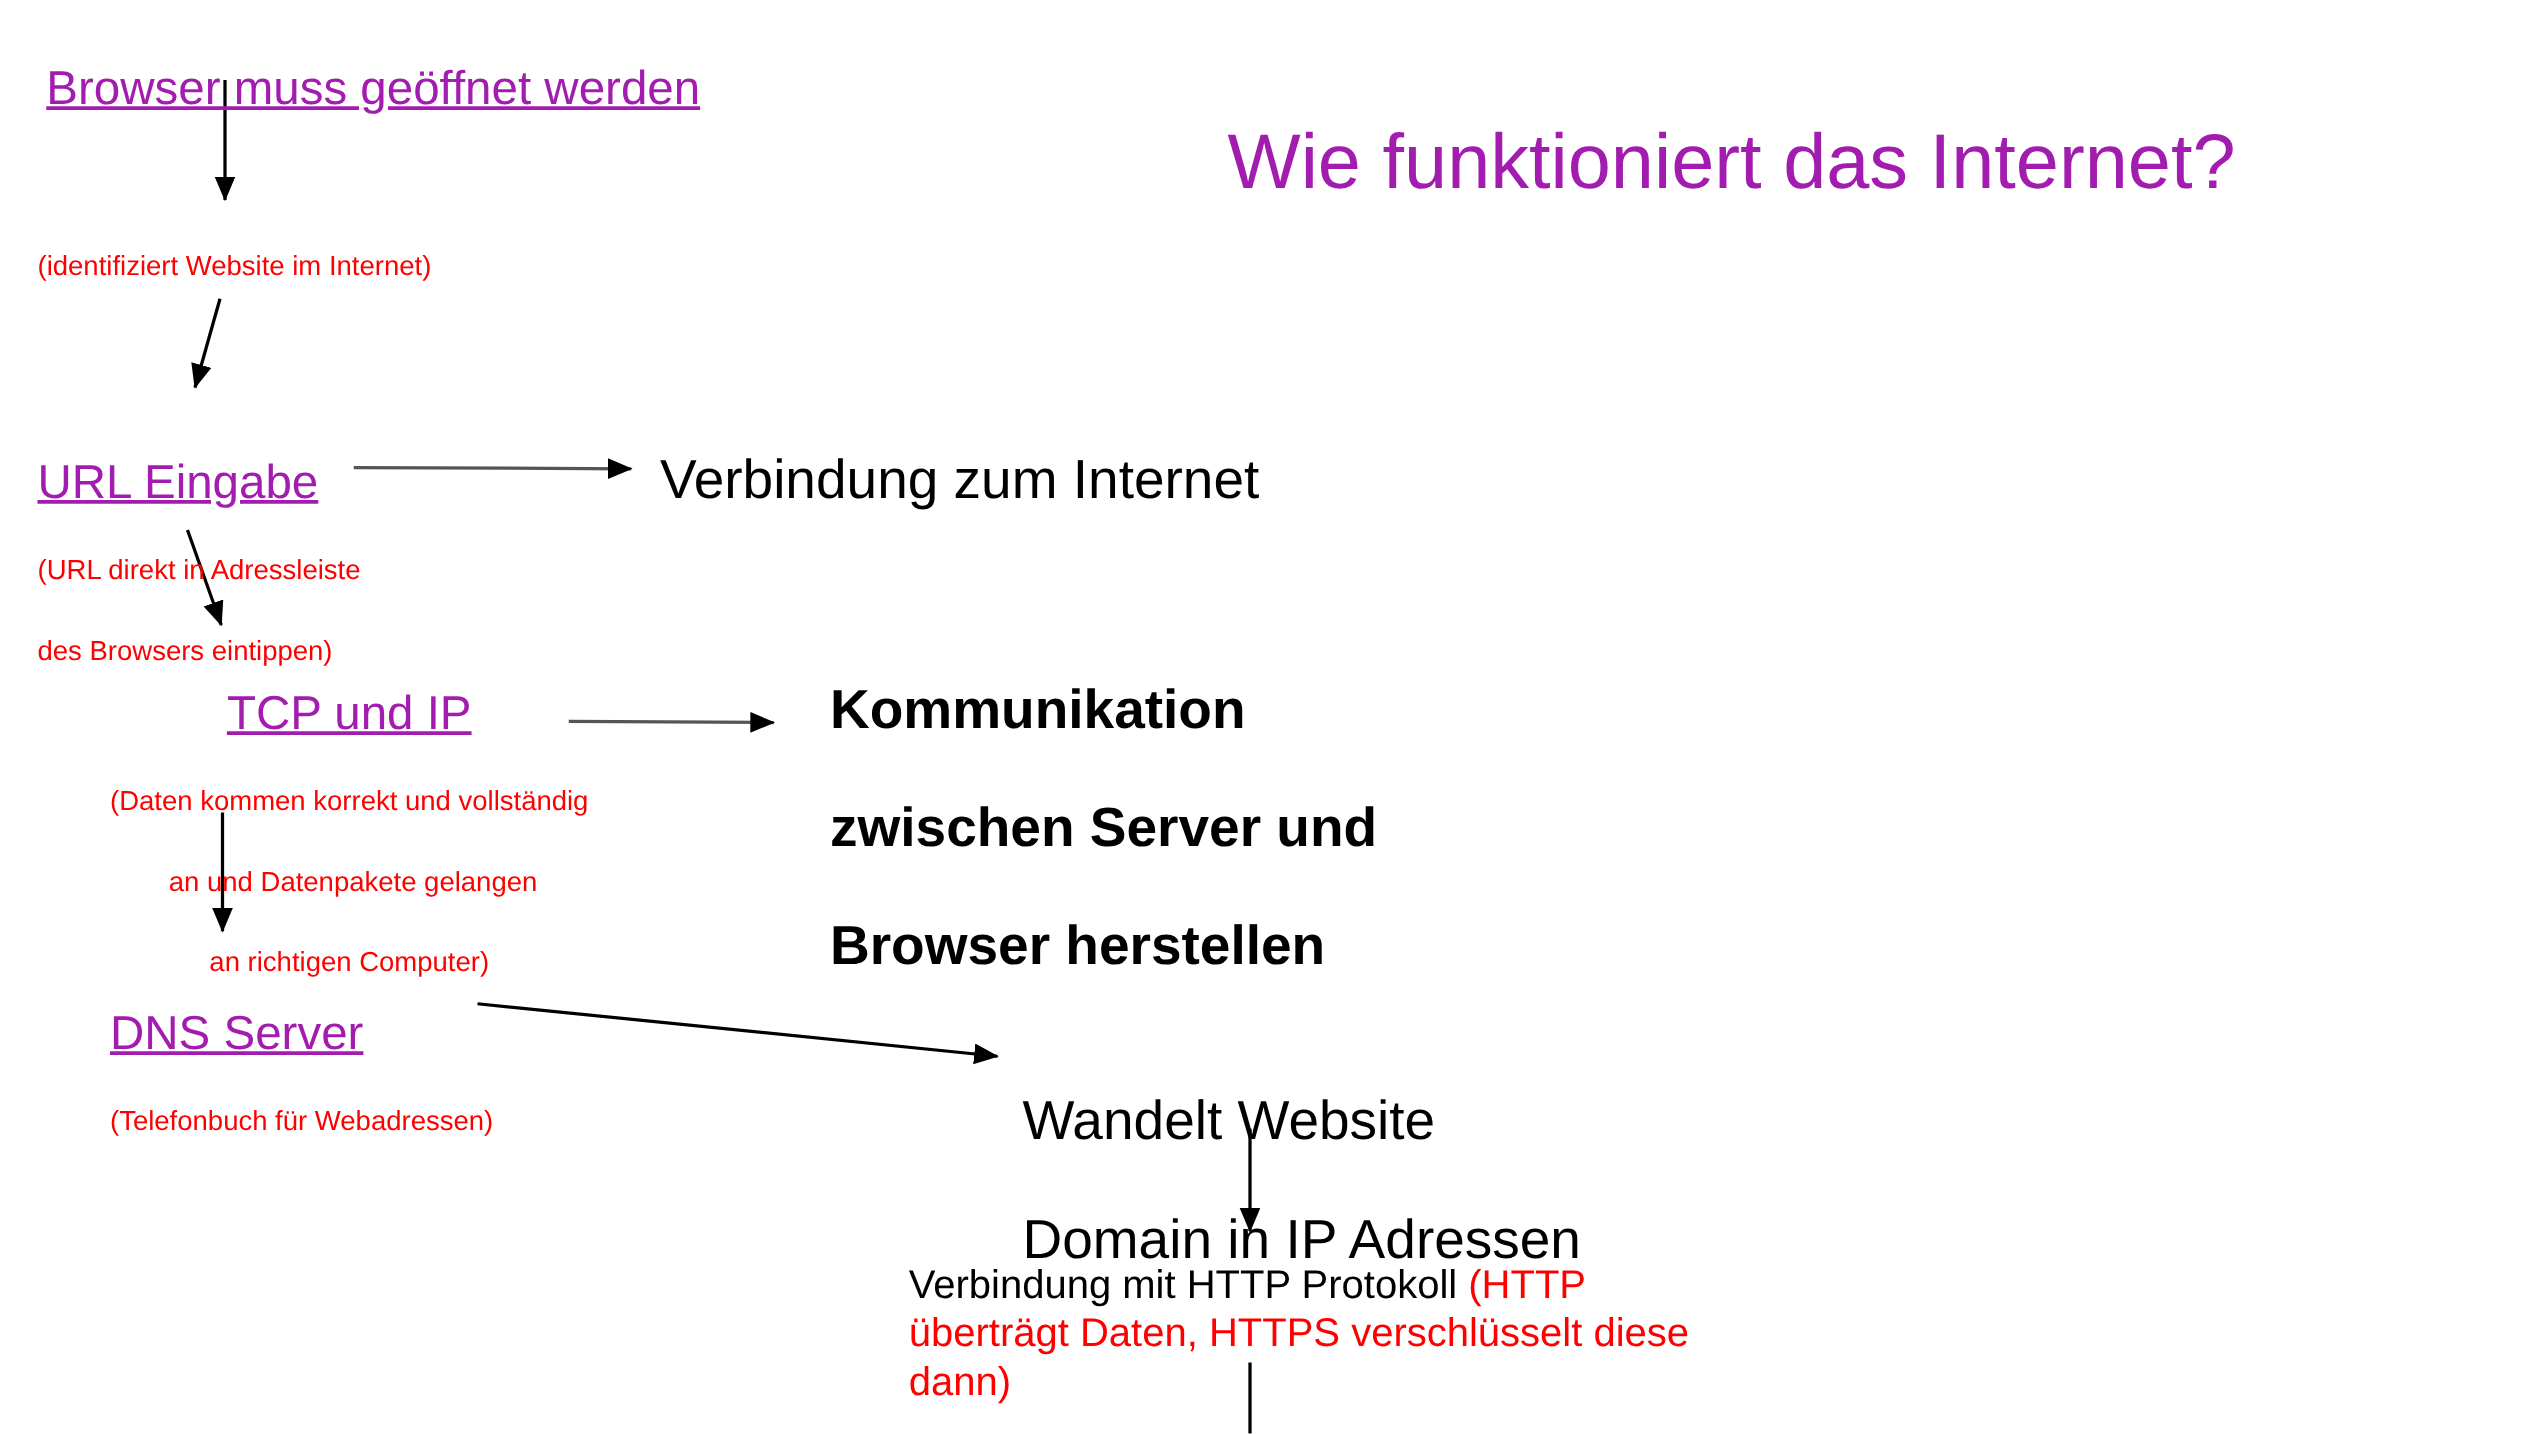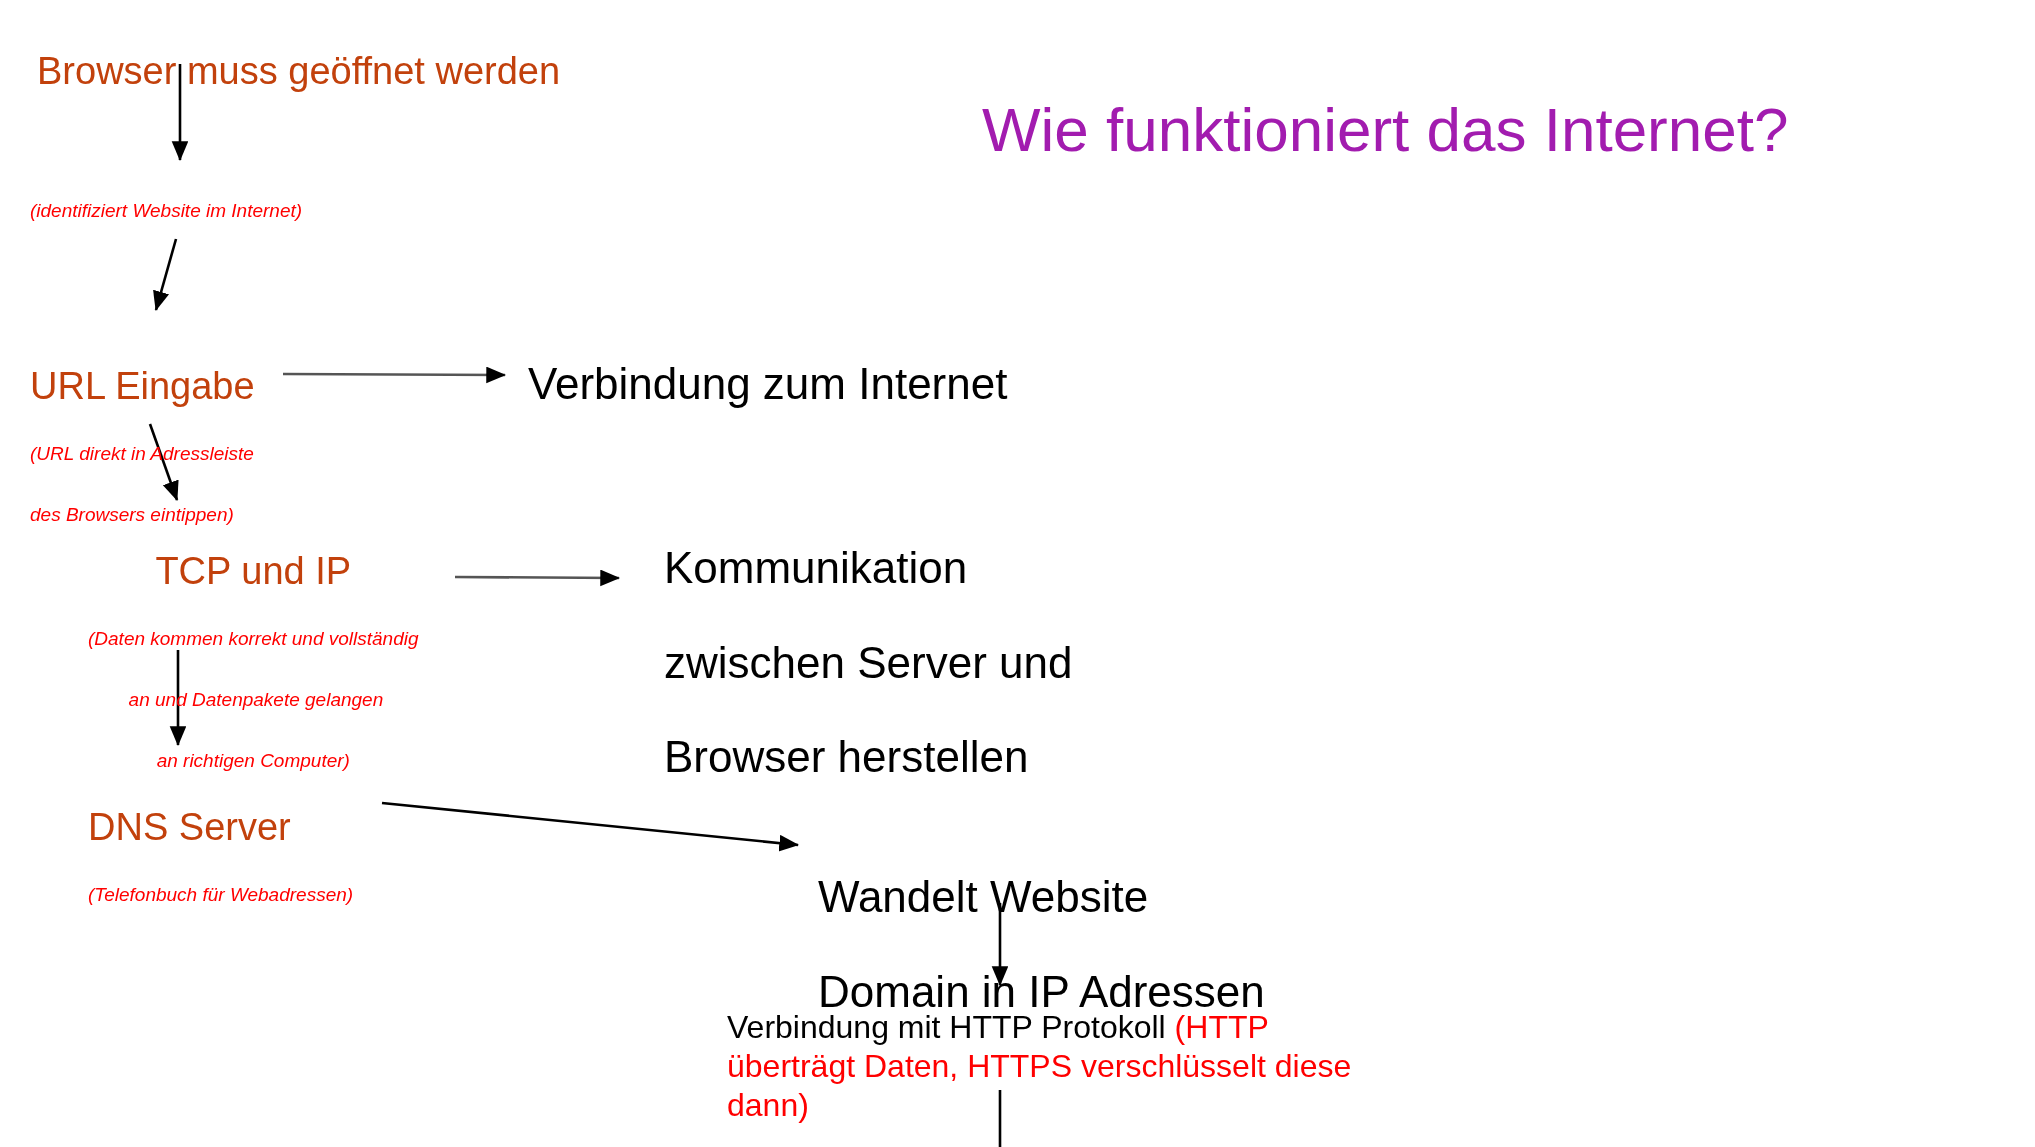--- a/index.html
+++ b/index.html
@@ -17,30 +17,30 @@
     font-family: "Liberation Sans", "DejaVu Sans", sans-serif;
     color: #000000;
   }
   .node {
     position: absolute;
     white-space: pre;
   }
   .headline {
     font-size: 38px;
     line-height: 1.06;
-    color: #c2410c;
+    color: #a21caf;
     font-weight: 400;
+    text-decoration: underline;
   }
   .sub {
-    font-size: 19px;
+    font-size: 22px;
     line-height: 1.30;
     color: #ff0000;
     font-weight: 400;
     white-space: pre;
-    font-style: italic;
   }
   .title {
     position: absolute;
     font-size: 62px;
     line-height: 1.1;
     color: #a21caf;
     font-weight: 400;
     white-space: pre;
   }
   .plain {
@@ -121,21 +121,21 @@
 
   <div class="plain" style="left:528px; top:355px;">Verbindung zum Internet</div>
 
   <div class="node" style="left:88px; top:515px;text-align:center;">
     <div class="headline">TCP und IP</div>
     <div class="sub">(Daten kommen korrekt und vollständig</div>
     <div class="sub"> an und Datenpakete gelangen</div>
     <div class="sub">an richtigen Computer)</div>
   </div>
 
-  <div class="node" style="left:664px; top:503px;">
+  <div class="node" style="left:664px; top:503px;font-weight:bold;">
     <div class="plain" style="position:relative; left:0; top:0;">Kommunikation</div>
     <div class="plain" style="position:relative; left:0; top:0;">zwischen Server und</div>
     <div class="plain" style="position:relative; left:0; top:0;">Browser herstellen</div>
   </div>
 
   <div class="node" style="left:88px; top:771px;">
     <div class="headline">DNS Server</div>
     <div class="sub">(Telefonbuch für Webadressen)</div>
   </div>
 

